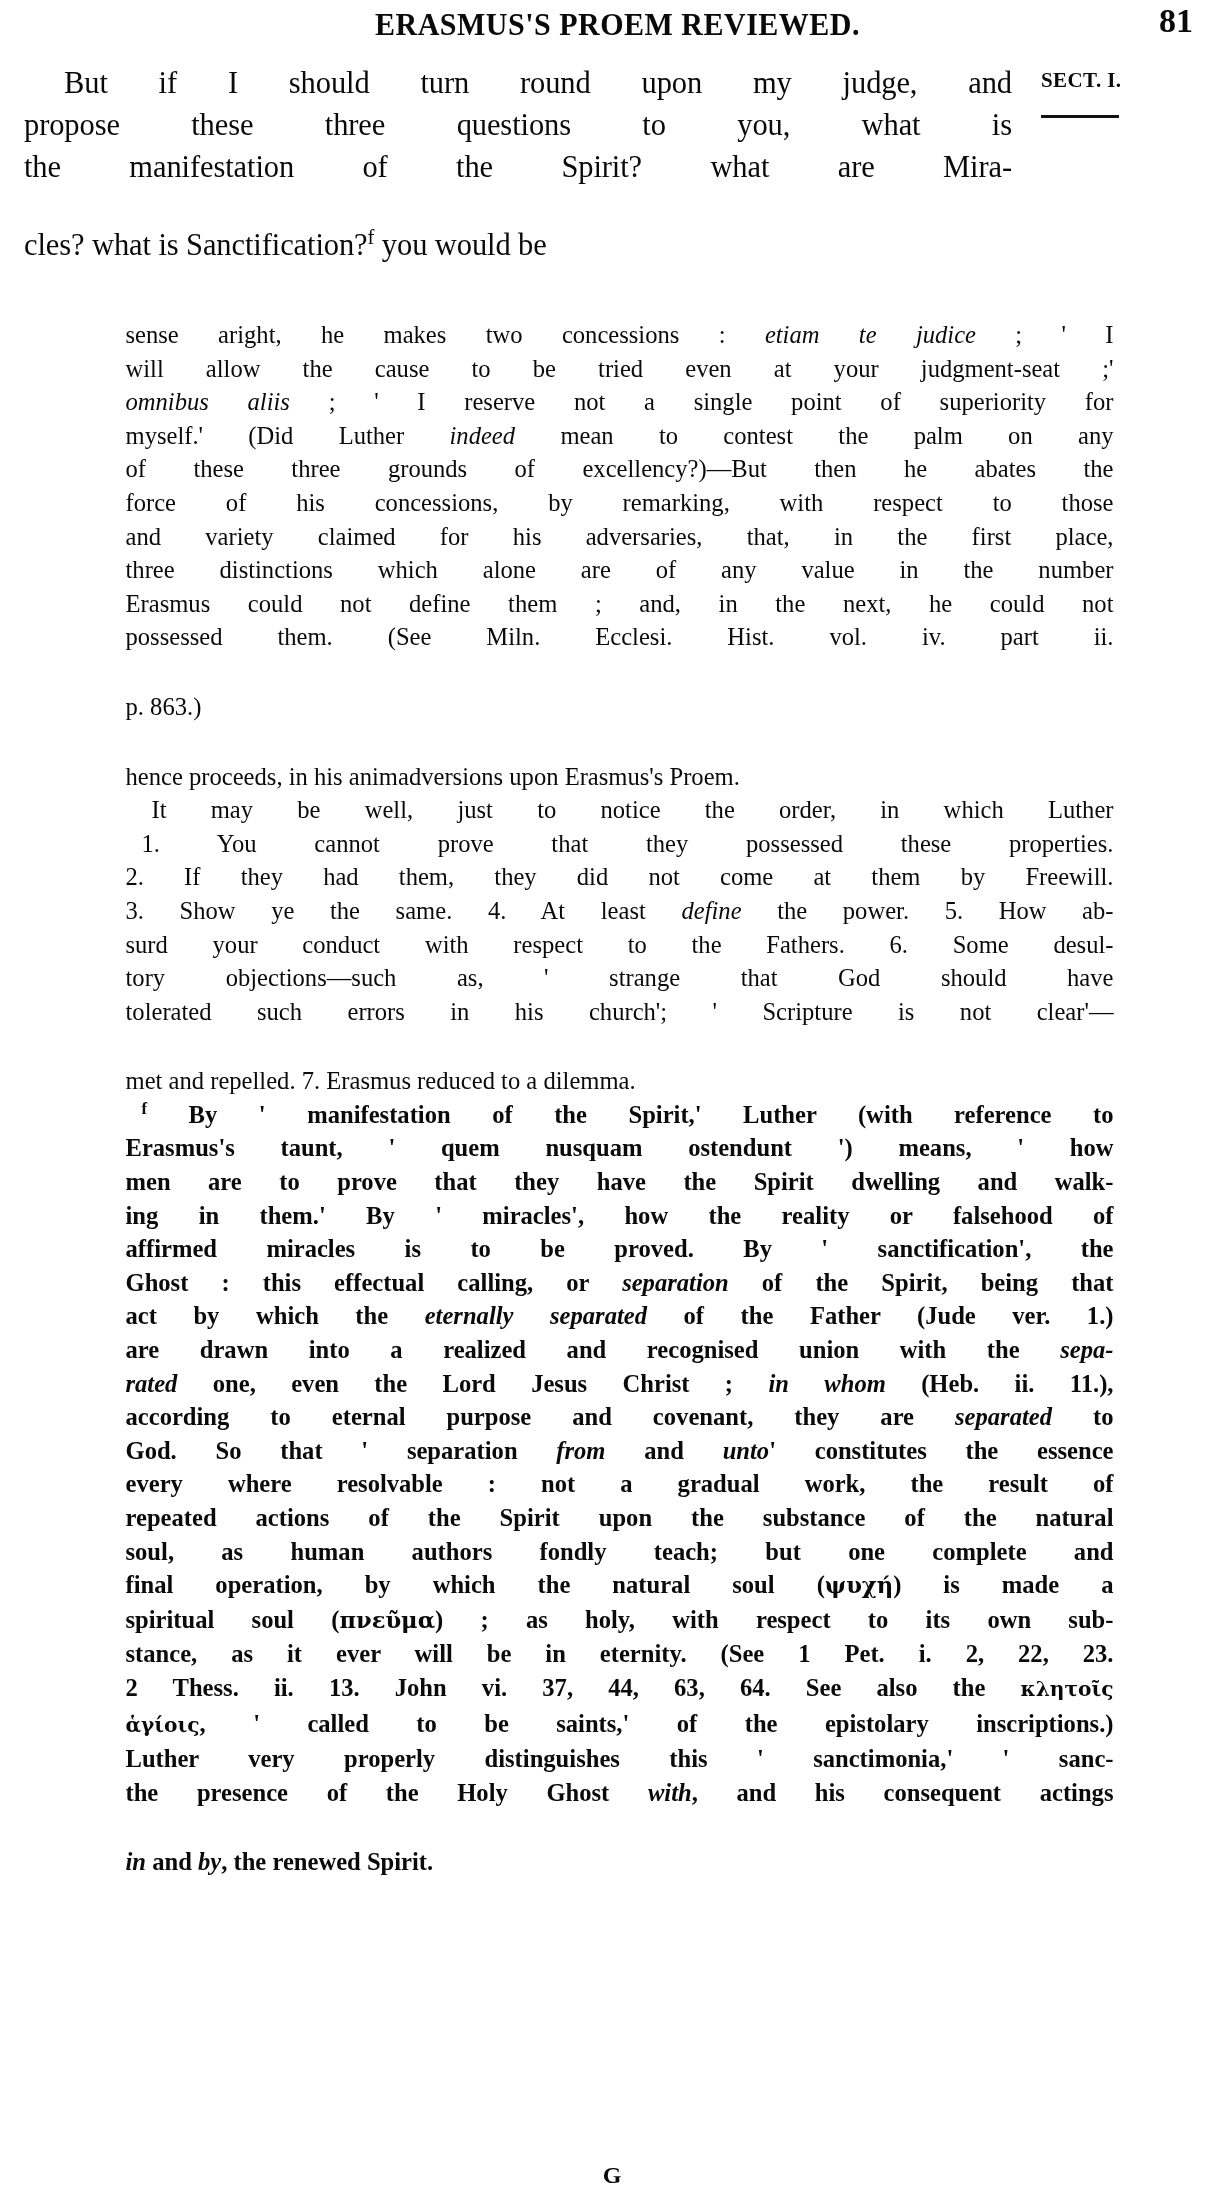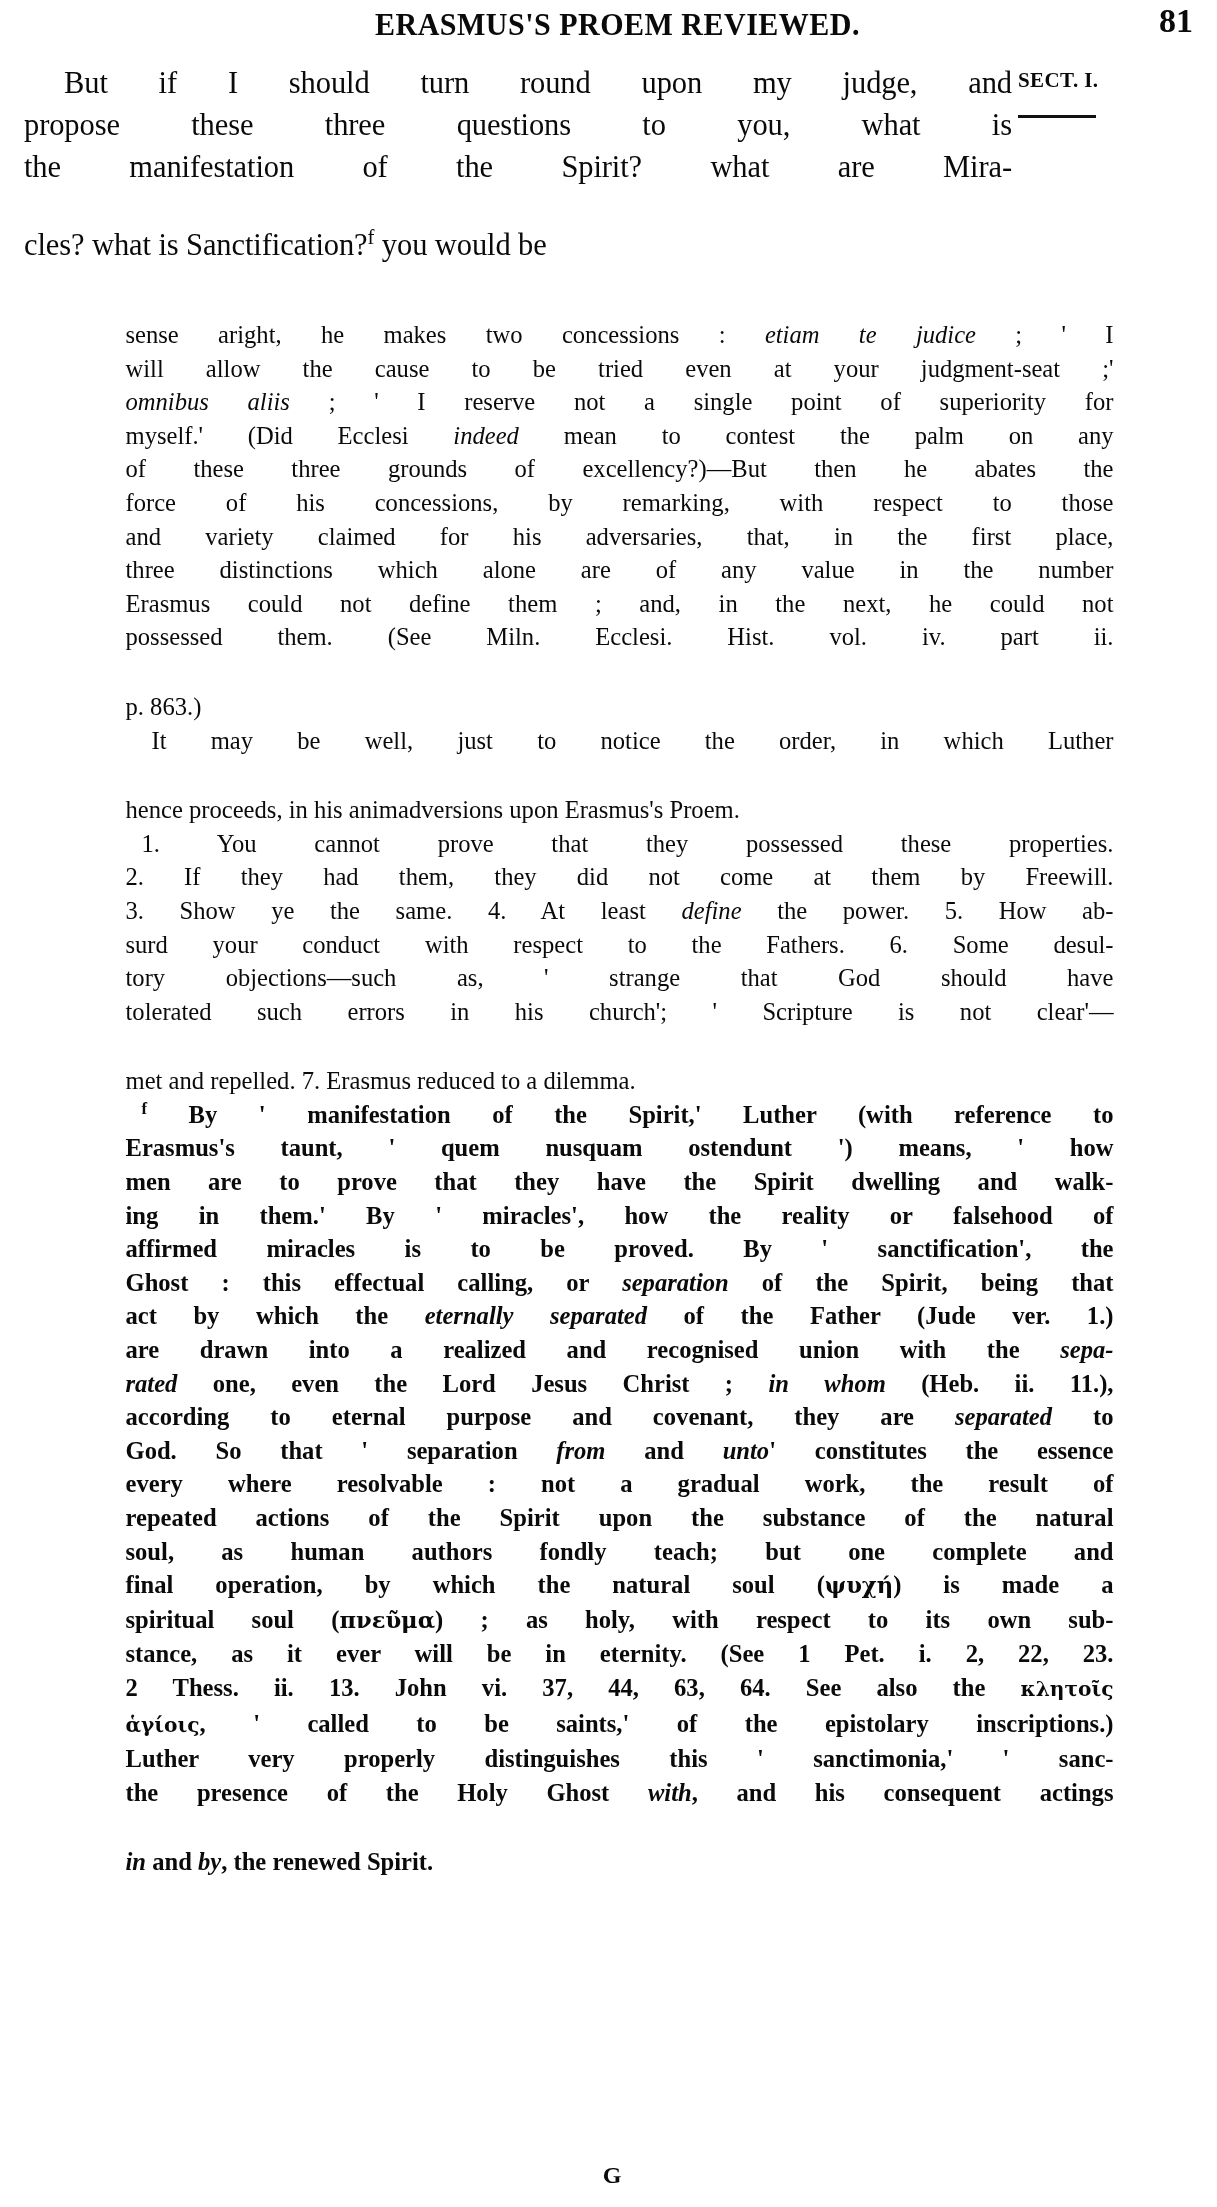--- a/index.html
+++ b/index.html
@@ -50,20 +50,21 @@
     font-size: 34px;
     font-weight: 700;
     font-family: "Liberation Serif", "DejaVu Serif", serif;
   }
 
   
   .opening-row {
     display: flex;
     align-items: flex-start;
     margin-top: 10px;
+    gap: 23px;
   }
   .opening-text {
     width: 1012px;
     padding-left: 24px;
     box-sizing: border-box;
     font-size: 30.5px;
     line-height: 42px;
     text-align: justify;
     text-align-last: justify;
     letter-spacing: -0.1px;
@@ -173,33 +174,33 @@
       <div class="rule"></div>
     </div>
   </div>
 
   <div class="body-block" style="margin-top:52px;">
 
     <p class="lines">
       <span class="ln"><span>sense aright, he makes two concessions : </span><i>etiam te judice</i><span> ; ' I</span></span>
       <span class="ln">will allow the cause to be tried even at your judgment-seat ;'</span>
       <span class="ln"><i>omnibus aliis</i><span> ;  ' I reserve not a single point of superiority for</span></span>
-      <span class="ln"><span>myself.'    (Did Ecclesi </span><i>indeed</i><span> mean to contest the palm on any</span></span>
+      <span class="ln"><span>myself.'    (Did Luther </span><i>indeed</i><span> mean to contest the palm on any</span></span>
       <span class="ln">of these three grounds of excellency?)—But then he abates the</span>
       <span class="ln">force of his concessions, by remarking, with respect to those</span>
       <span class="ln">and variety claimed for his adversaries, that, in the first place,</span>
       <span class="ln">three distinctions which alone are of any value in the number</span>
       <span class="ln">Erasmus could not define them ; and, in the next, he could not</span>
       <span class="ln">possessed them.   (See Miln. Ecclesi. Hist. vol. iv. part ii.</span>
       <span class="ln last">p. 863.)</span>
     </p>
 
     <p class="lines">
+      <span class="ln last">hence proceeds, in his animadversions upon Erasmus's Proem.</span>
       <span class="ln"><span class="para-indent"></span><span>It may be well, just to notice the order, in which Luther</span></span>
-      <span class="ln last">hence proceeds, in his animadversions upon Erasmus's Proem.</span>
     </p>
 
     <p class="lines">
       <span class="ln"><span class="para-indent-sm"></span><span>1. You cannot prove that they possessed these properties.</span></span>
       <span class="ln">2. If they had them, they did not come at them by Freewill.</span>
       <span class="ln"><span>3. Show ye the same.  4. At least </span><i>define</i><span> the power.  5. How ab-</span></span>
       <span class="ln">surd your conduct with respect to the Fathers.  6. Some desul-</span>
       <span class="ln">tory objections—such as, ' strange that God should have</span>
       <span class="ln">tolerated such errors in his church'; ' Scripture is not clear'—</span>
       <span class="ln last">met and repelled.  7. Erasmus reduced to a dilemma.</span>

